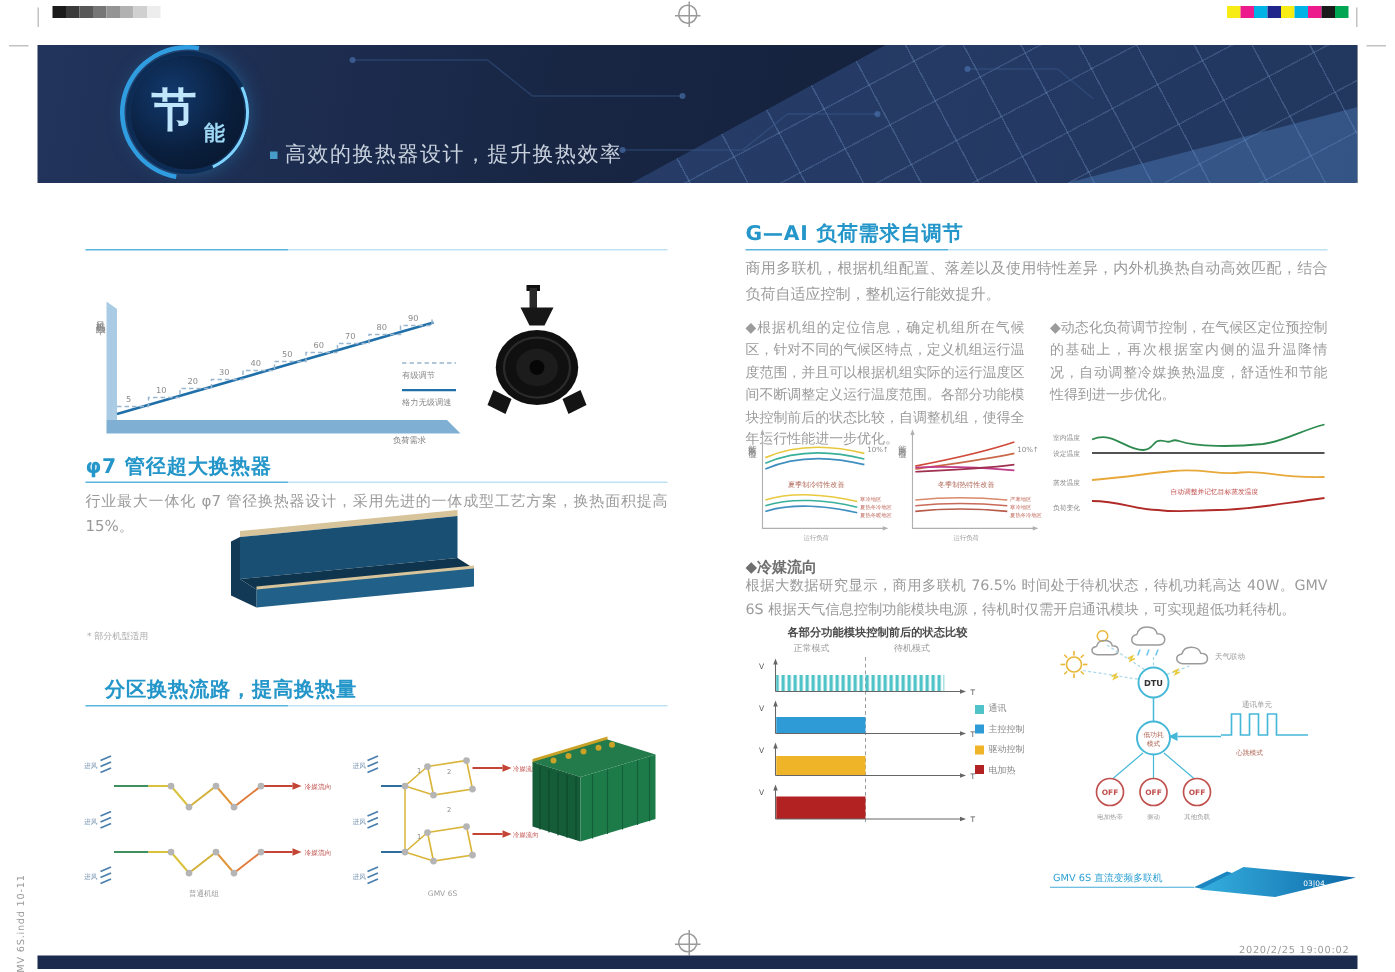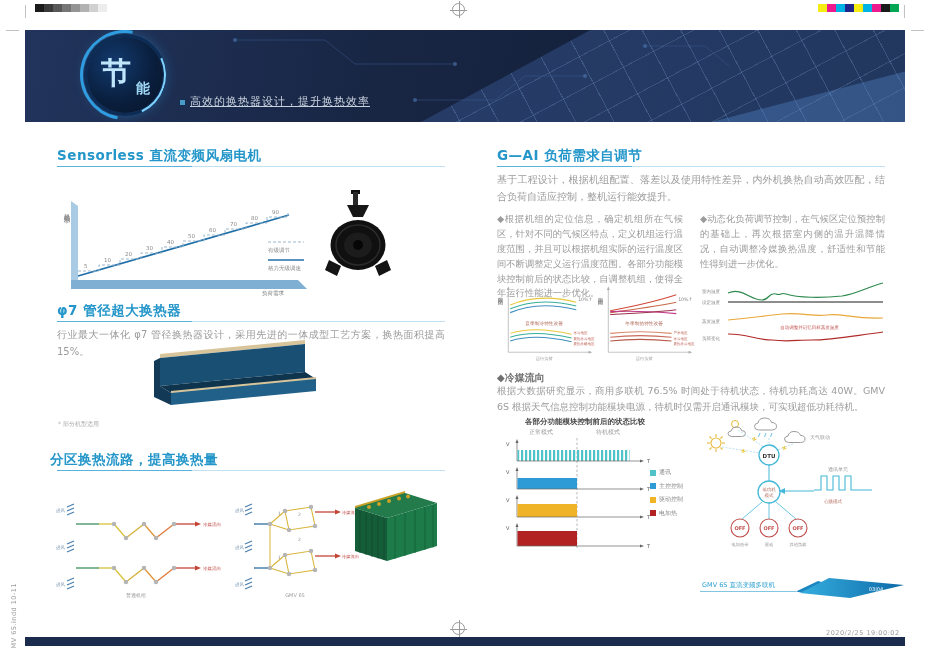--- a/index.html
+++ b/index.html
@@ -25,21 +25,21 @@
       repeating-linear-gradient(-28deg,rgba(150,190,245,.18) 0 1px,transparent 1px 30px);}
   .wedge2{right:0;bottom:0;width:22%;height:55%;clip-path:polygon(100% 0,100% 100%,0 100%);background:rgba(90,140,210,.35);}
   .badge{left:62px;top:7px;width:76px;height:76px;border-radius:50%;
       background:radial-gradient(circle at 36% 34%,#123a6e 0%,#0a1f3e 55%,#071426 100%);
       box-shadow:0 0 0 3px #0d2c55, 0 0 14px rgba(47,157,224,.6);}
   .badge::before{content:"";position:absolute;inset:-7px;border:3px solid transparent;border-left-color:#2f9de0;border-top-color:#2f9de0;border-radius:50%;transform:rotate(-35deg);}
   .badge::after{content:"";position:absolute;inset:-3px;border:2px solid transparent;border-right-color:#7fd4ff;border-radius:50%;transform:rotate(20deg);}
   .badge-main{position:absolute;left:14px;top:16px;font-size:30px;color:#bfe6fb;font-weight:bold;}
   .badge-sub{position:absolute;right:13px;bottom:15px;font-size:14px;color:#9fd8f5;font-weight:bold;}
   .banner-title{left:152px;top:18px;font-size:34px;font-weight:bold;color:#2fb4e9;letter-spacing:6px;}
-  .banner-sub{left:155px;top:64px;font-size:11px;color:#c9d2de;letter-spacing:1px;text-decoration:underline;}
+  .banner-sub{left:155px;top:64px;font-size:14px;color:#c9d2de;letter-spacing:1px;}
   .banner-sub .tick{display:inline-block;width:5px;height:5px;background:#51b9e6;margin-right:5px;vertical-align:middle;opacity:.8;}
 
   
   .h-sec{font-size:13.5px;font-weight:bold;color:#2496c9;letter-spacing:.5px;}
   .rule{height:1px;background:linear-gradient(to right,#59b4dd 0 135px,#bfe2f2 135px 100%);}
   .body-txt{font-size:10px;color:#9b9b9b;line-height:1.65;text-align:justify;}
   .bullet-txt{font-size:9.3px;color:#9b9b9b;line-height:1.6;text-align:justify;}
   .mini{font-size:6.5px;color:#ababab;}
   .vlabel{writing-mode:vertical-rl;font-size:6.5px;color:#8a8a8a;letter-spacing:1px;}
   .ct-title{font-size:7.5px;font-weight:bold;color:#4a4a4a;text-align:center;}
@@ -103,21 +103,20 @@
           <circle cx="620" cy="16" r="2"></circle>
         </g>
     </svg>
     <div class="abs badge">
       <span class="badge-main">节</span>
       <span class="badge-sub">能</span>
     </div>
     <div class="abs banner-sub"><span class="tick"></span><span>高效的换热器设计，提升换热效率</span></div>
   </div>
 
-  <div class="abs h-sec" style="left:57px;top:147px;">Sensorless 直流变频风扇电机</div>
   <div class="abs rule" style="left:57px;top:166px;width:388px;"></div>
 
   <svg class="abs" style="left:58px;top:196px;" width="255" height="100" viewBox="0 0 510 200">
     <polygon points="26,10 40,20 40,168 26,168" fill="#a9cbe4"></polygon>
     <polygon points="26,168 480,168 498,186 26,186" fill="#7fb0d4"></polygon>
     <line x1="40" y1="160" x2="462" y2="38" stroke="#1f6fa8" stroke-width="3.5"></line>
     <path d="M40,150 h42 v-12 h42 v-12 h42 v-12 h42 v-12 h42 v-12 h42 v-12 h42 v-12 h42 v-12 h42 v-12 h42 v-12" fill="none" stroke="#9bb7cf" stroke-width="2" stroke-dasharray="6,4"></path>
     <g font-size="11" fill="#8a8a8a">
       <text x="52" y="144">5</text>
         <text x="92" y="132">10</text>
@@ -159,21 +158,21 @@
   <svg class="abs" style="left:140px;top:336px;" width="200" height="80" viewBox="0 0 400 160">
     <polygon points="40,36 330,8 330,16 40,44" fill="#d8c49a"></polygon>
     <polygon points="40,44 330,16 330,72 40,100" fill="#1a4f74"></polygon>
     <polygon points="40,100 330,72 352,86 62,114" fill="#0e344e"></polygon>
     <polygon points="62,110 352,82 352,88 62,116" fill="#d8c49a"></polygon>
     <polygon points="62,114 352,86 352,110 62,138" fill="#206089"></polygon>
     <polygon points="28,50 40,44 40,100 62,114 62,138 28,122" fill="#123a56"></polygon>
   </svg>
   <div class="abs mini" style="left:58px;top:420px;font-size:6px;">* 部分机型适用</div>
 
-  <div class="abs h-sec" style="left:50px;top:451px;">分区换热流路，提高换热量</div>
+  <div class="abs h-sec" style="left:70px;top:451px;">分区换热流路，提高换热量</div>
   <div class="abs rule" style="left:57px;top:470px;width:388px;"></div>
 
   <svg class="abs" style="left:56px;top:494px;" width="175" height="105" viewBox="0 0 350 210">
     <g font-size="9" fill="#7e9ab5">
       <text x="0" y="36">进风</text>
       <text x="0" y="110">进风</text>
       <text x="0" y="184">进风</text>
     </g>
     <g stroke="#4a7fae" stroke-width="2.4">
       <line x1="22" y1="26" x2="36" y2="20"></line>
@@ -299,21 +298,21 @@
       <line x1="100" y1="60" x2="100" y2="146"></line>
         <line x1="120" y1="54" x2="120" y2="140"></line>
         <line x1="140" y1="48" x2="140" y2="134"></line>
         <line x1="160" y1="42" x2="160" y2="128"></line>
         <line x1="176" y1="38" x2="176" y2="123"></line>
     </g>
   </svg>
 
   <div class="abs h-sec" style="left:497px;top:147px;">G—AI 负荷需求自调节</div>
   <div class="abs rule" style="left:497px;top:166px;width:388px;"></div>
-  <div class="abs body-txt" style="left:497px;top:172px;width:388px;">基于工程设计，根据机组配置、落差以及使用特性差异，内外机换热自动高效匹配，结合负荷自适应控制，整机运行能效提升。</div>
+  <div class="abs body-txt" style="left:497px;top:172px;width:388px;">商用多联机，根据机组配置、落差以及使用特性差异，内外机换热自动高效匹配，结合负荷自适应控制，整机运行能效提升。</div>
 
   <div class="abs bullet-txt" style="left:497px;top:212px;width:186px;">◆根据机组的定位信息，确定机组所在气候区，针对不同的气候区特点，定义机组运行温度范围，并且可以根据机组实际的运行温度区间不断调整定义运行温度范围。各部分功能模块控制前后的状态比较，自调整机组，使得全年运行性能进一步优化。</div>
   <div class="abs bullet-txt" style="left:700px;top:212px;width:185px;">◆动态化负荷调节控制，在气候区定位预控制的基础上，再次根据室内侧的温升温降情况，自动调整冷媒换热温度，舒适性和节能性得到进一步优化。</div>
 
   <svg class="abs" style="left:497px;top:282px;" width="100" height="82" viewBox="0 0 212 164">
     <path d="M24,10 L24,144 L196,144" fill="none" stroke="#b0b0b0" stroke-width="1.6"></path>
     <polygon points="21,12 27,12 24,4" fill="#b0b0b0"></polygon>
       <polygon points="194,141 194,147 202,144" fill="#b0b0b0"></polygon>
     <g fill="none" stroke-width="2.4">
       <path d="M28,44 C70,26 120,26 168,38" stroke="#e8c93e"></path>

